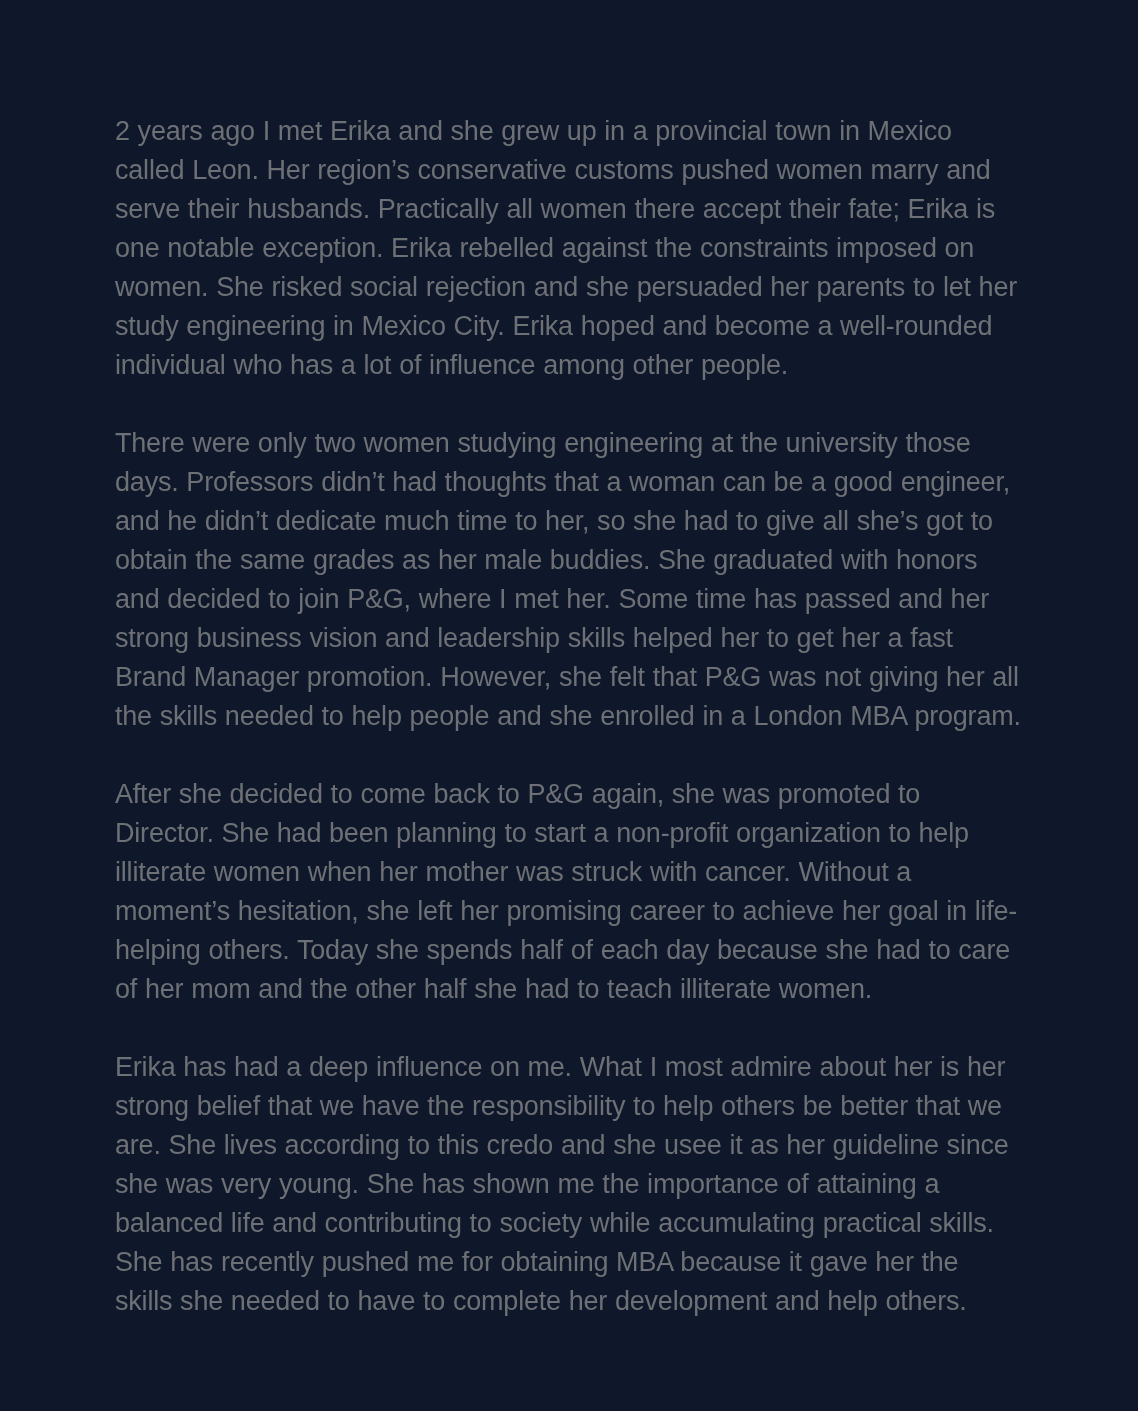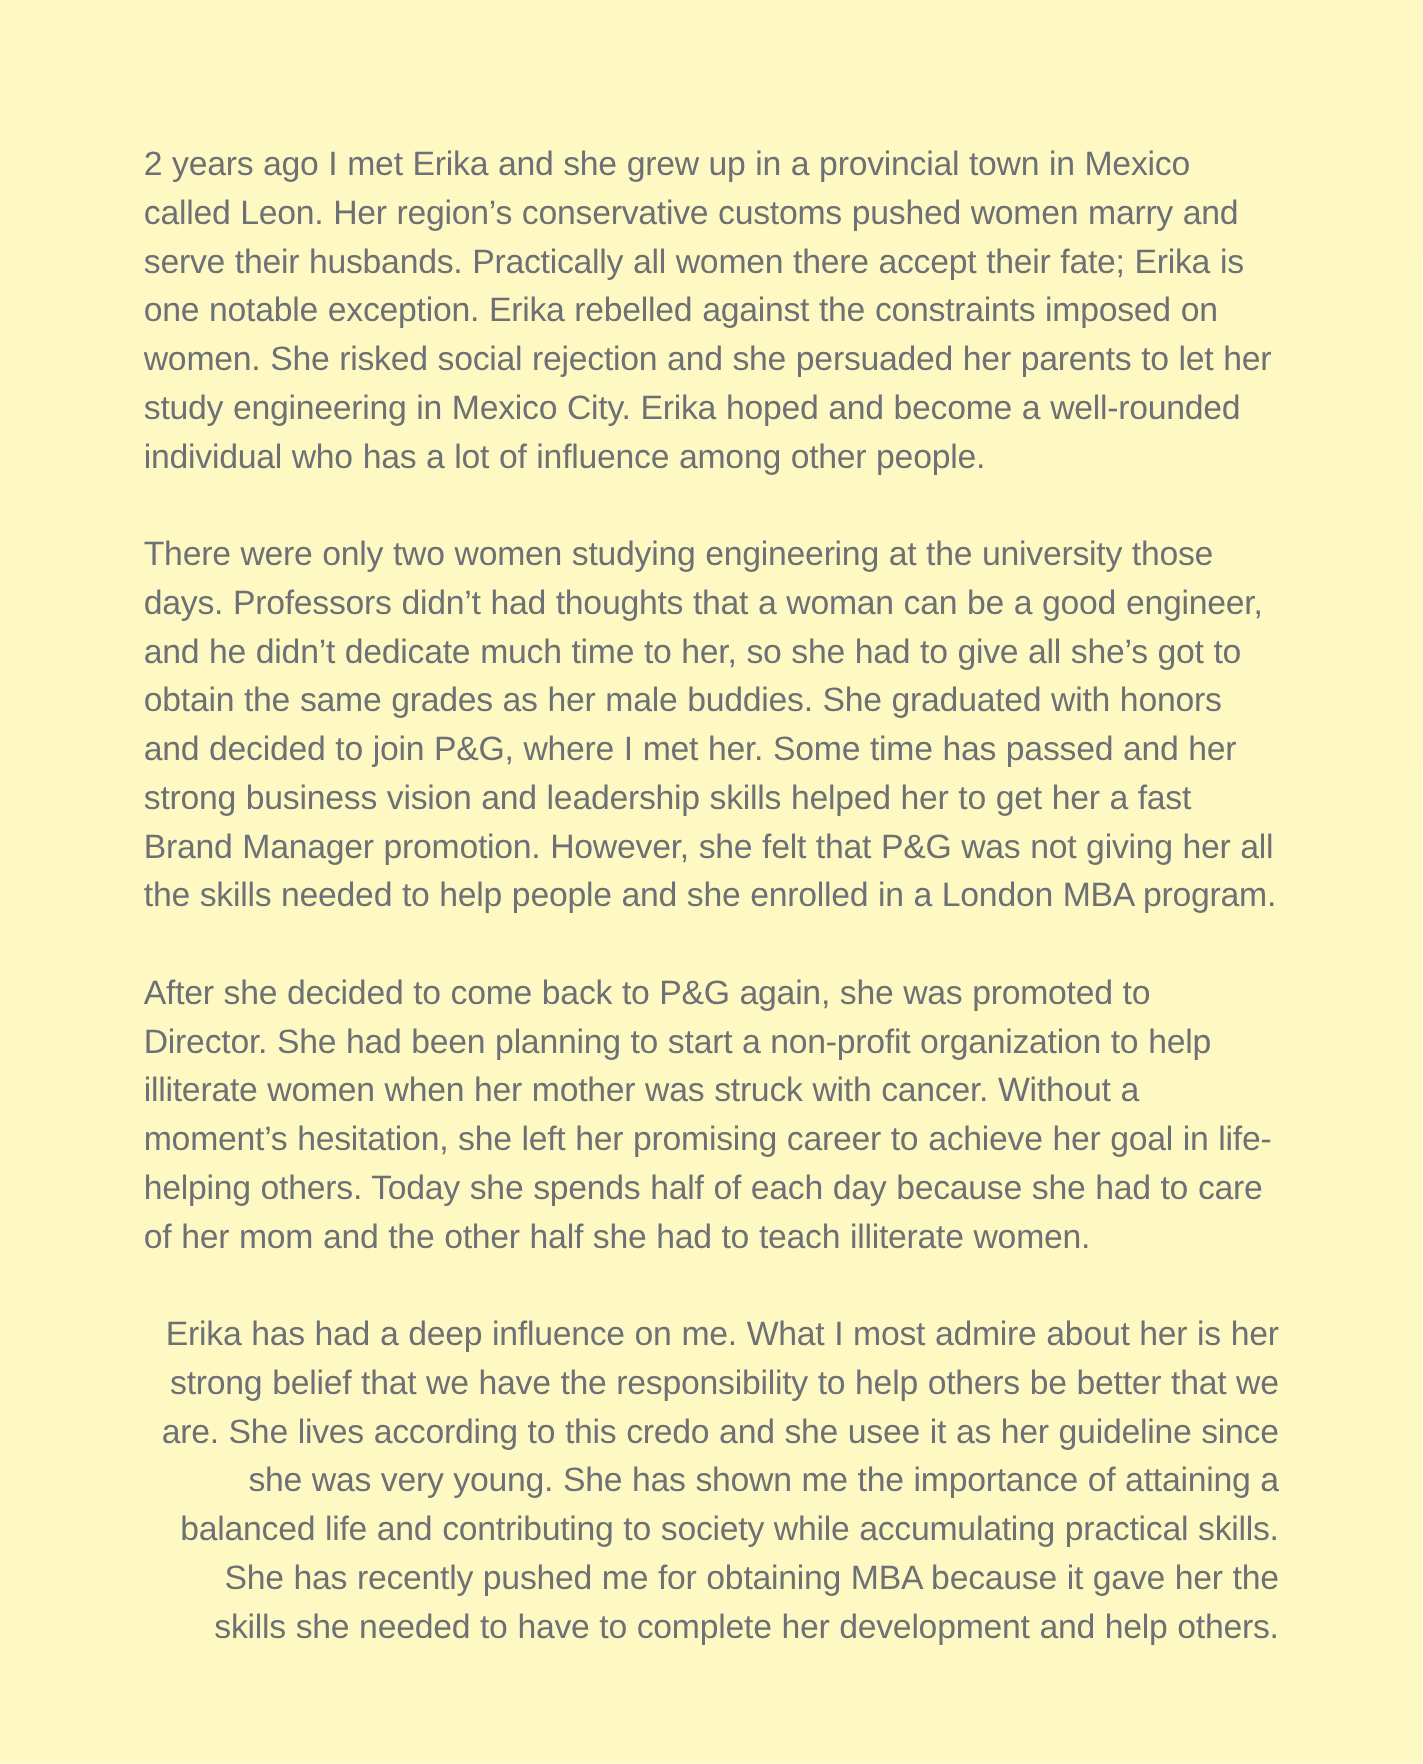--- a/index.html
+++ b/index.html
@@ -10,38 +10,37 @@
   body {
     width: 1138px;
     height: 1411px;
     overflow: hidden;
     font-family: "Liberation Sans", sans-serif;
   }
   .page {
     box-sizing: border-box;
     width: 1138px;
     height: 1411px;
-    background: #fef9c3;
+    background: #0f172a;
     padding: 112px 115px 0 115px;
   }
   .doc-body {
     width: 908px;
   }
   .para {
     margin: 0 0 39px 0;
     font-size: 27px;
     line-height: 39px;
     color: #6d7075;
     letter-spacing: -0.2px;
     word-spacing: 0.5px;
     text-align: left;
   }
   .para:last-child {
     margin-bottom: 16px;
-    text-align: right;
   }
 </style>
 </head>
 <body>
 
 <div class="page">
   <div class="doc-body">
     <p class="para">2 years ago I met Erika and she grew up in a provincial town in Mexico called Leon. Her region’s conservative customs pushed women marry and serve their husbands. Practically all women there accept their fate; Erika is one notable exception. Erika rebelled against the constraints imposed on women. She risked social rejection and she persuaded her parents to let her study engineering in Mexico City. Erika hoped and become a well-rounded individual who has a lot of influence among other people.</p>
     <p class="para">There were only two women studying engineering at the university those days. Professors didn’t had thoughts that a woman can be a good engineer, and he didn’t dedicate much time to her, so she had to give all she’s got to obtain the same grades as her male buddies. She graduated with honors and decided to join P&amp;G, where I met her. Some time has passed and her strong business vision and leadership skills helped her to get her a fast Brand Manager promotion. However, she felt that P&amp;G was not giving her all the skills needed to help people and she enrolled in a London MBA program.</p>
     <p class="para">After she decided to come back to P&amp;G again, she was promoted to Director. She had been planning to start a non-profit organization to help illiterate women when her mother was struck with cancer. Without a moment’s hesitation, she left her promising career to achieve her goal in life- helping others. Today she spends half of each day because she had to care of her mom and the other half she had to teach illiterate women.</p>

